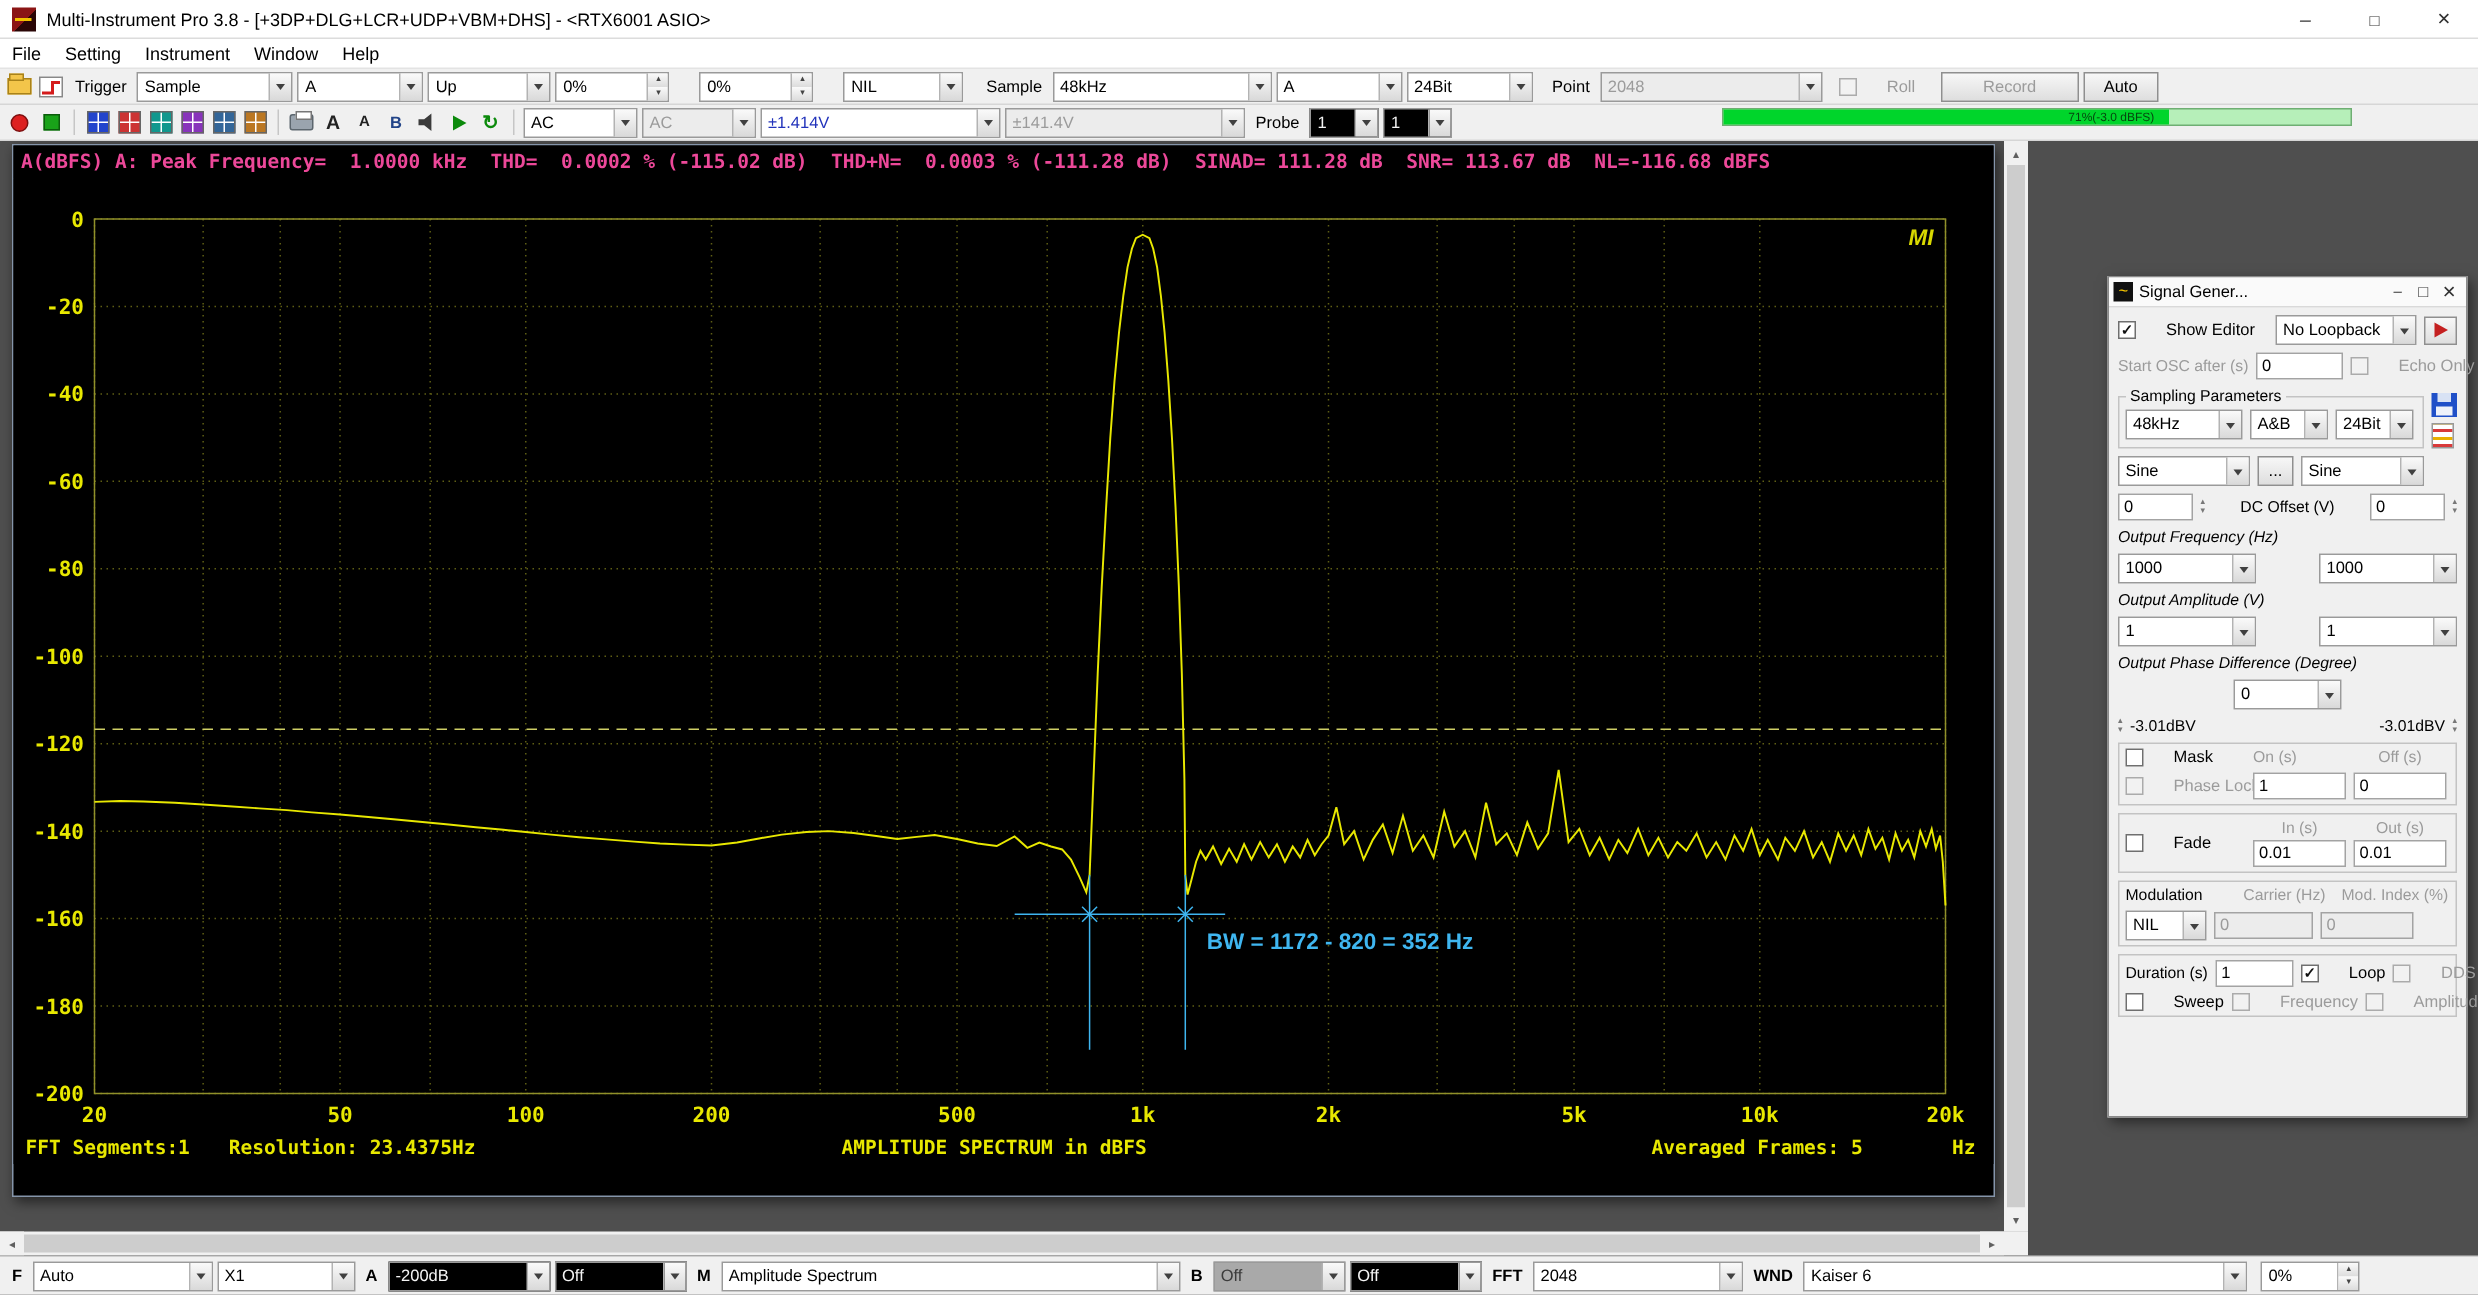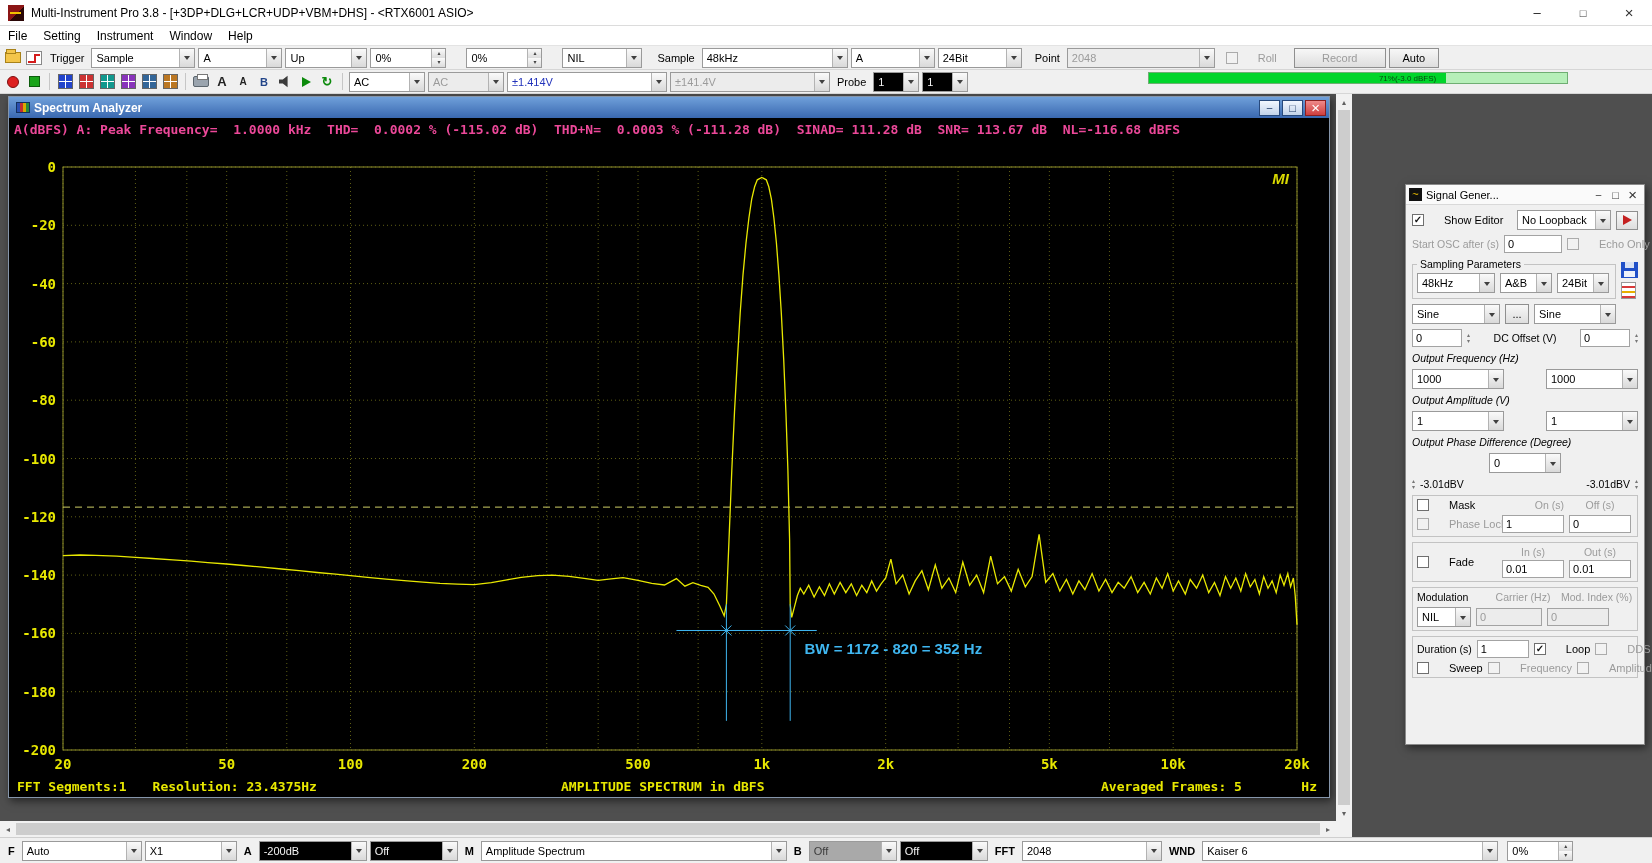--- a/index.html
+++ b/index.html
@@ -301,35 +301,20 @@
     <div class="meter">
       <div class="meter-fill" style="width: 71%;"></div>
       <span class="meter-text">71%(-3.0 dBFS)</span>
     </div>
   </div>
 
   <div class="workspace">
     <div class="mdi">
 
       <div class="spec-win">
-        <div class="spec-title">
-          <span class="spec-icon"></span>
-          <span class="spec-title-text">Spectrum Analyzer</span>
-          <span class="spec-btns">
-            <span class="swb">
-                <i class="gl-min"></i>
-              </span>
-            <span class="swb">
-                <i class="gl-max"></i>
-              </span>
-            <span class="swb close">
-                <i class="gl-close"></i>
-              </span>
-          </span>
-        </div>
         <div class="spec-header">A(dBFS) A: Peak Frequency=  1.0000 kHz  THD=  0.0002 % (-115.02 dB)  THD+N=  0.0003 % (-111.28 dB)  SINAD= 111.28 dB  SNR= 113.67 dB  NL=-116.68 dBFS</div>
         <svg class="spec-svg" width="1320" height="635">
             <line x1="54" y1="27" x2="54" y2="610" stroke="#5e5e14" stroke-dasharray="1,3"></line>
             <line x1="126.43220455823683" y1="27" x2="126.43220455823683" y2="610" stroke="#5e5e14" stroke-dasharray="1,3"></line>
             <line x1="177.8236715497843" y1="27" x2="177.8236715497843" y2="610" stroke="#5e5e14" stroke-dasharray="1,3"></line>
             <line x1="217.68599023376476" y1="27" x2="217.68599023376476" y2="610" stroke="#5e5e14" stroke-dasharray="1,3"></line>
             <line x1="277.79332224274674" y1="27" x2="277.79332224274674" y2="610" stroke="#5e5e14" stroke-dasharray="1,3"></line>
             <line x1="341.509661783549" y1="27" x2="341.509661783549" y2="610" stroke="#5e5e14" stroke-dasharray="1,3"></line>
             <line x1="465.3333333333333" y1="27" x2="465.3333333333333" y2="610" stroke="#5e5e14" stroke-dasharray="1,3"></line>
             <line x1="537.7655378915703" y1="27" x2="537.7655378915703" y2="610" stroke="#5e5e14" stroke-dasharray="1,3"></line>
@@ -548,21 +533,21 @@
                 <i class="dn"></i>
               </span>
           </div>
 
           <div class="ggroup">
             <div class="grow">
               <label class="cb" style="width:80px">
                   <span class="cbox"></span>
                   <span>Mask</span>
                 </label>
-              <span class="glabel dis-t" style="width:62px;text-align:right">On (s)</span>
+              <span class="glabel dis-t" style="width:62px;text-align:left">On (s)</span>
               <span class="glabel dis-t" style="width:62px;text-align:center">Off (s)</span>
             </div>
             <div class="grow">
               <label class="cb dis" style="width:80px">
                   <span class="cbox"></span>
                   <span>Phase Lock</span>
                 </label>
               <input class="ginput" style="width: 62px;" value="1">
               <input class="ginput" style="width: 62px;" value="0">
             </div>

